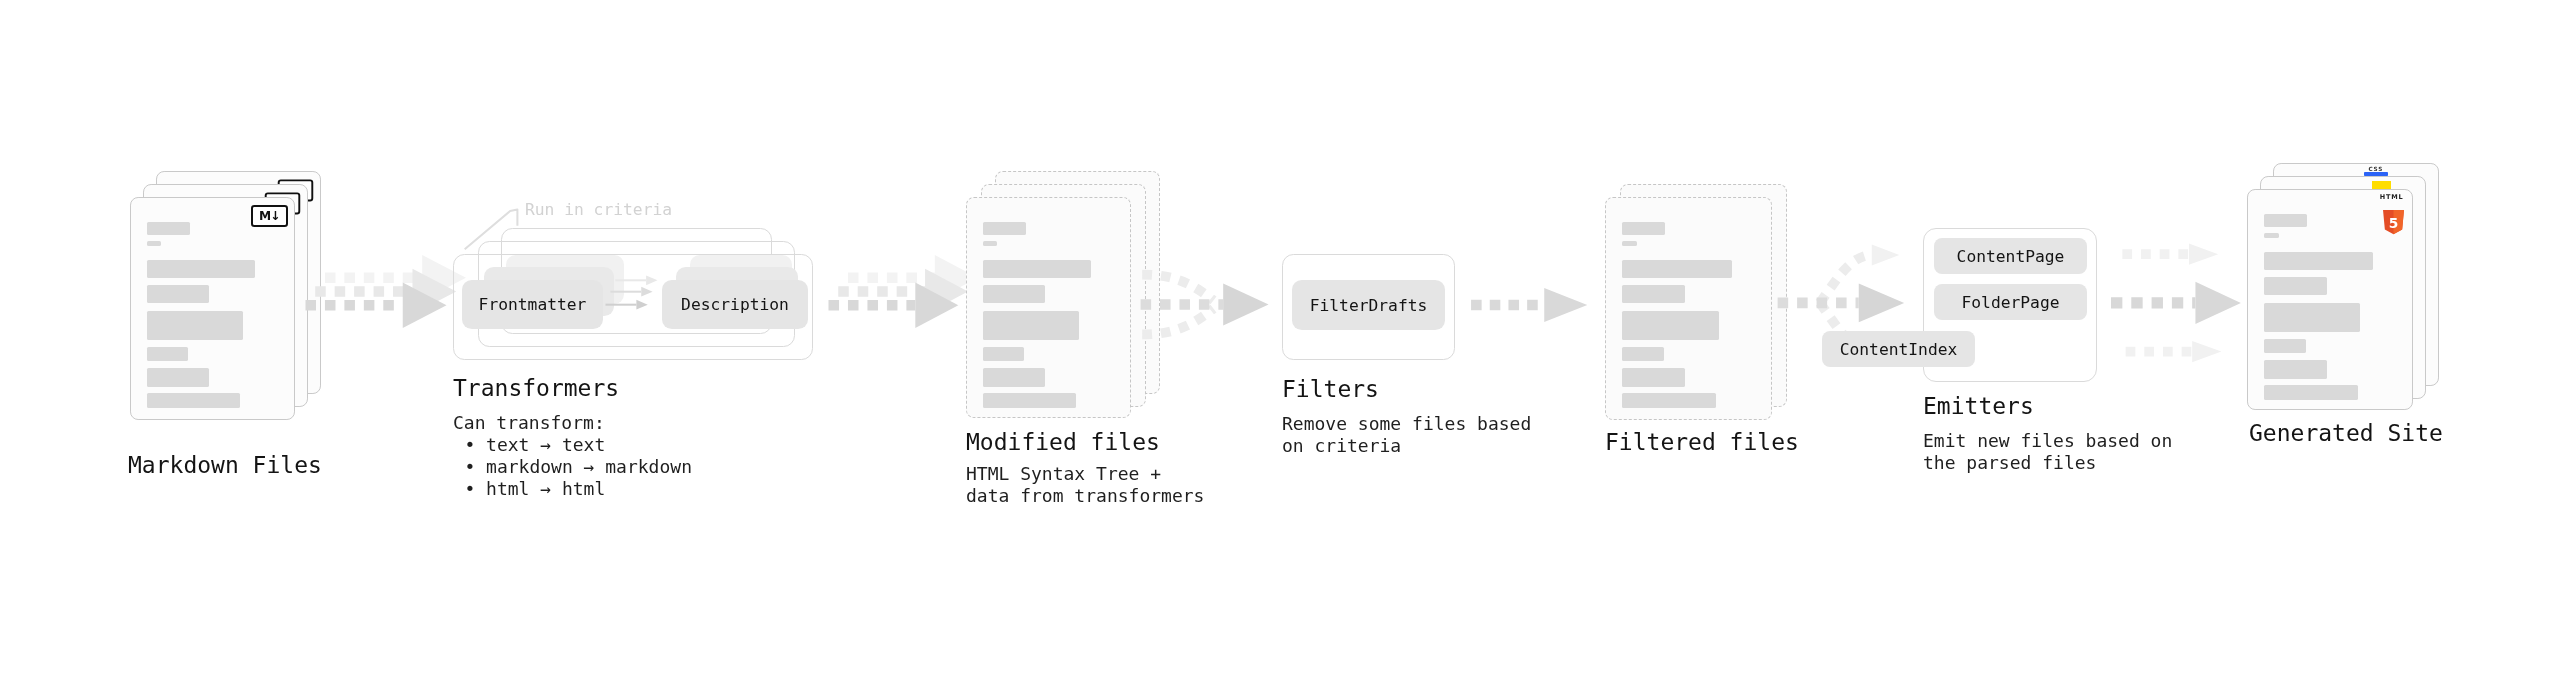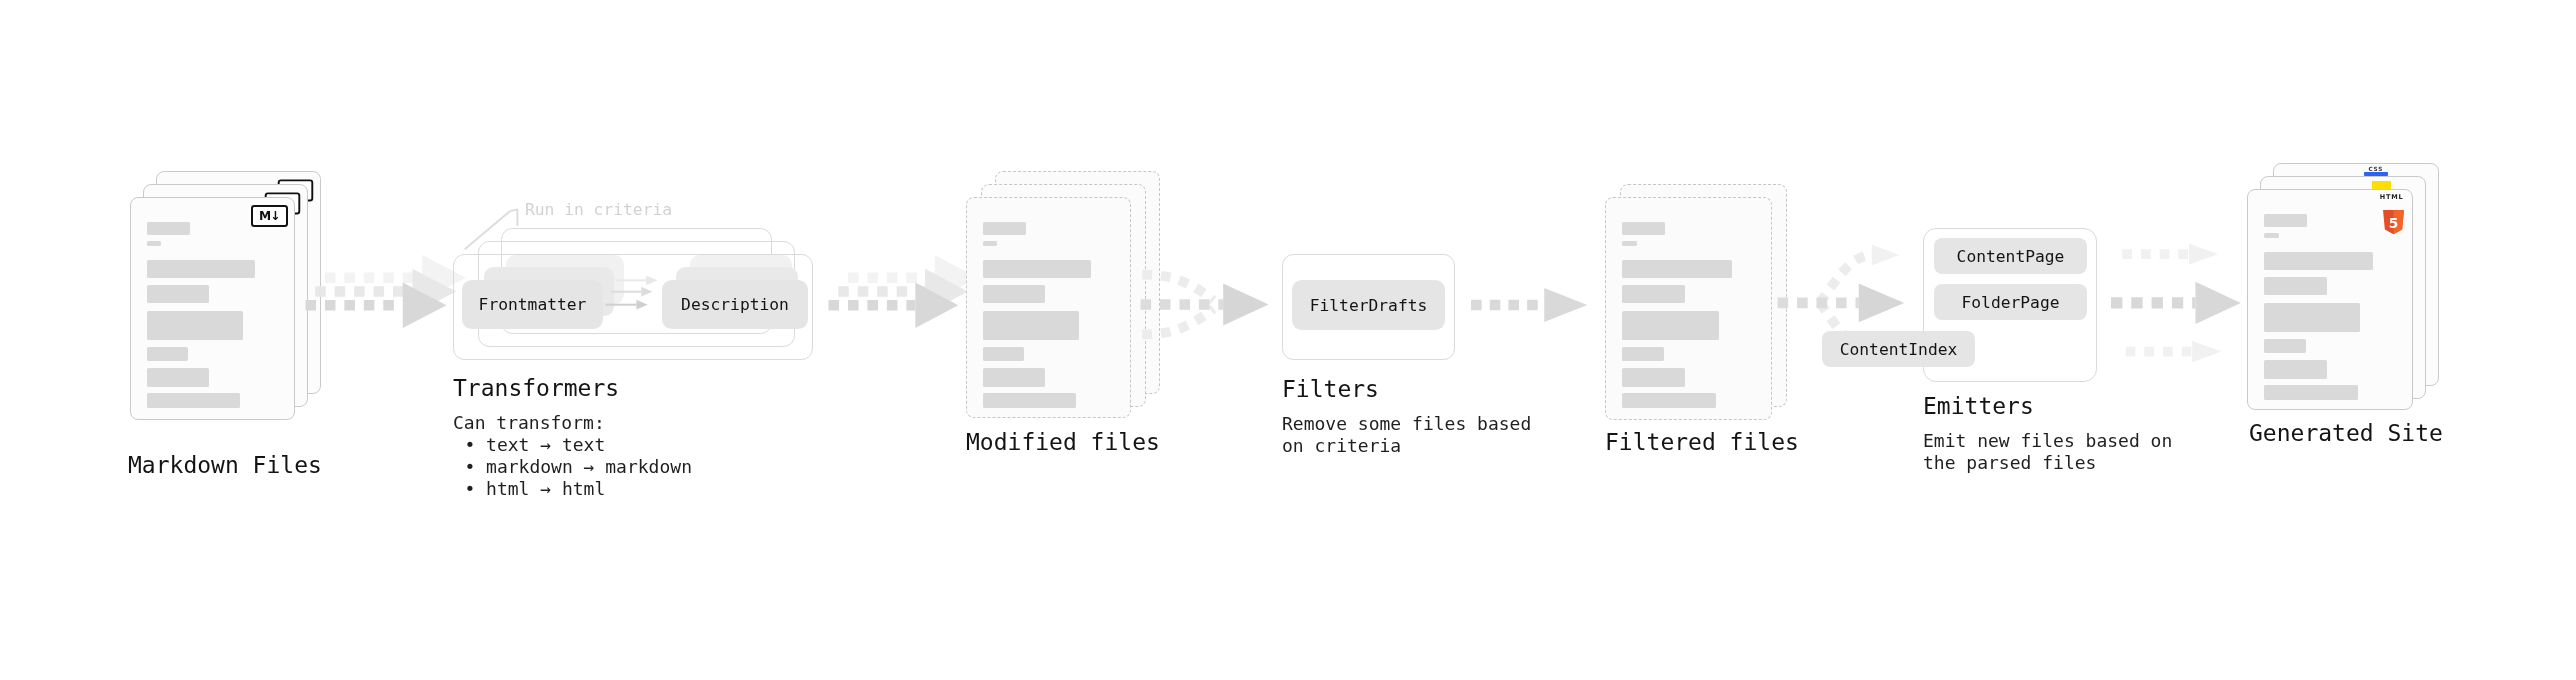--- a/index.html
+++ b/index.html
@@ -143,20 +143,24 @@
           <div class="bar" style="width: 84%; height: 18px; margin-bottom: 7.3px;"></div>
           <div class="bar" style="width: 48%; height: 18px; margin-bottom: 7.3px;"></div>
           <div class="bar" style="width: 74%; height: 29px; margin-bottom: 7.3px;"></div>
           <div class="bar" style="width: 32%; height: 14.6px; margin-bottom: 6.5px;"></div>
           <div class="bar" style="width: 48%; height: 18.7px; margin-bottom: 6.5px;"></div>
           <div class="bar" style="width: 72%; height: 14.6px; margin-bottom: 0px;"></div>
         </div>
     </div>
   </div>
   <div class="h" style="left:966px;top:429px;text-align:right;">Modified files</div>
+  <div class="cap" style="left:966px;top:463px;">
+    <div>HTML Syntax Tree +</div>
+    <div>data from transformers</div>
+  </div>
 
   <svg style="left:1134px;top:264px;" width="146" height="81" viewBox="0 0 180 100">
     <path d="M 10 13 C 52 13 74 26 98 45" fill="none" stroke="#ececec" stroke-width="12" stroke-dasharray="12 11"></path>
     <path d="M 10 87 C 52 87 74 74 98 55" fill="none" stroke="#ececec" stroke-width="12" stroke-dasharray="12 11"></path>
     <line x1="8" y1="50" x2="110" y2="50" stroke="#dcdcdc" stroke-width="13" stroke-dasharray="13 11"></line>
     <polygon points="110,24 166,50 110,76" fill="#d6d6d6"></polygon>
   </svg>
 
   <div class="obox filled" style="left:1282px;top:254px;width:173px;height:106px;"></div>
   <div class="pill" style="left:1292px;top:280px;width:153px;height:50px;">FilterDrafts</div>

